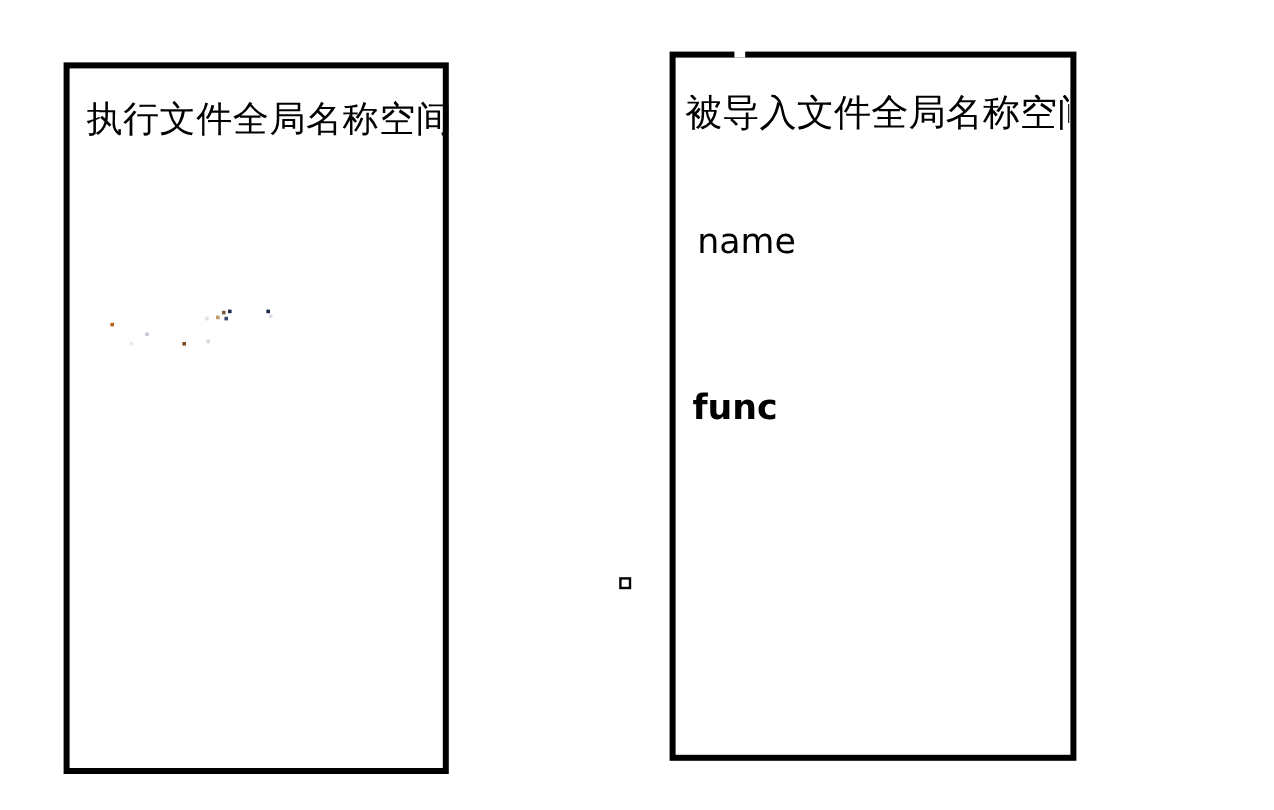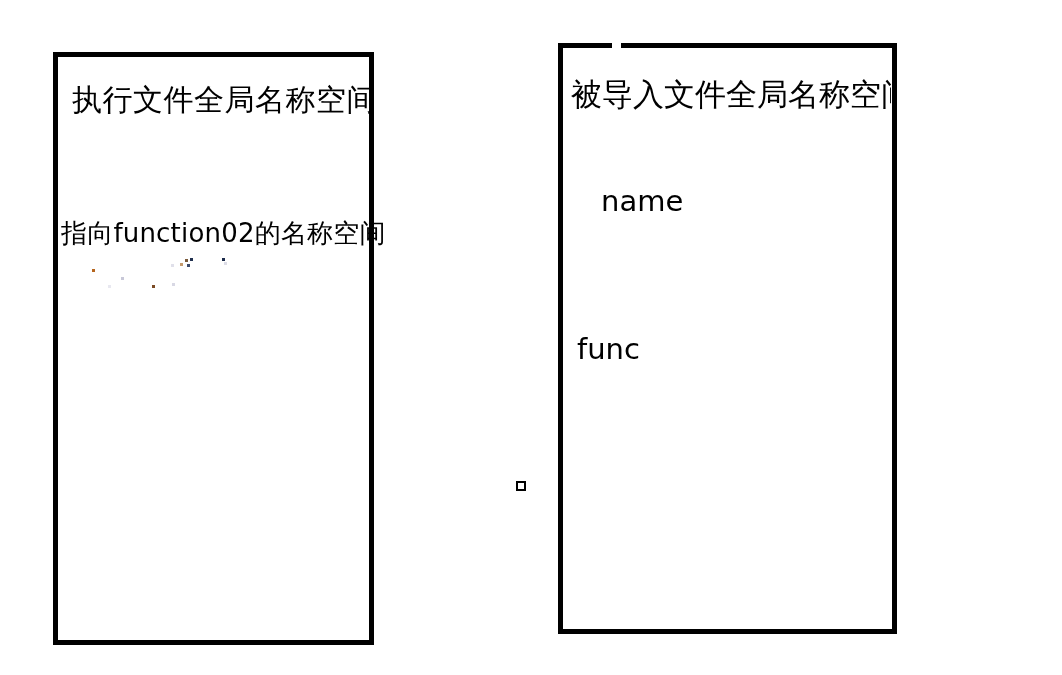--- a/index.html
+++ b/index.html
@@ -83,26 +83,26 @@
   }
   #imported-func-name {
     left: 599px;
     top: 122px;
     font-size: 31px;
   }
   #imported-entry-name {
     left: 581px;
     top: 187px;
     font-size: 29px;
-    margin-left: 20px;
   }
   #imported-entry-func {
     left: 577px;
-    top: 335px;
+    top: 325px;
     font-size: 29px;
+    font-weight: bold;
   }
 
   
   #connector-marker {
     position: absolute;
     left: 516px;
     top: 481px;
     width: 10px;
     height: 10px;
     box-sizing: border-box;
@@ -127,21 +127,20 @@
 </style>
 </head>
 <body>
 
 <div id="canvas">
 
   <div class="ns-box" id="box-exec"></div>
 
   <div class="label" id="exec-title">执行文件全局名称空间</div>
 
-  <div class="label" id="exec-pointer-note">指向function02的名称空间</div>
 
   <div class="ns-box" id="box-imported"></div>
 
   <div class="border-gap" id="imported-top-gap"></div>
 
   <div class="label" id="imported-title">被导入文件全局名称空间</div>
 
 
   <div class="label" id="imported-entry-name">name</div>
 

